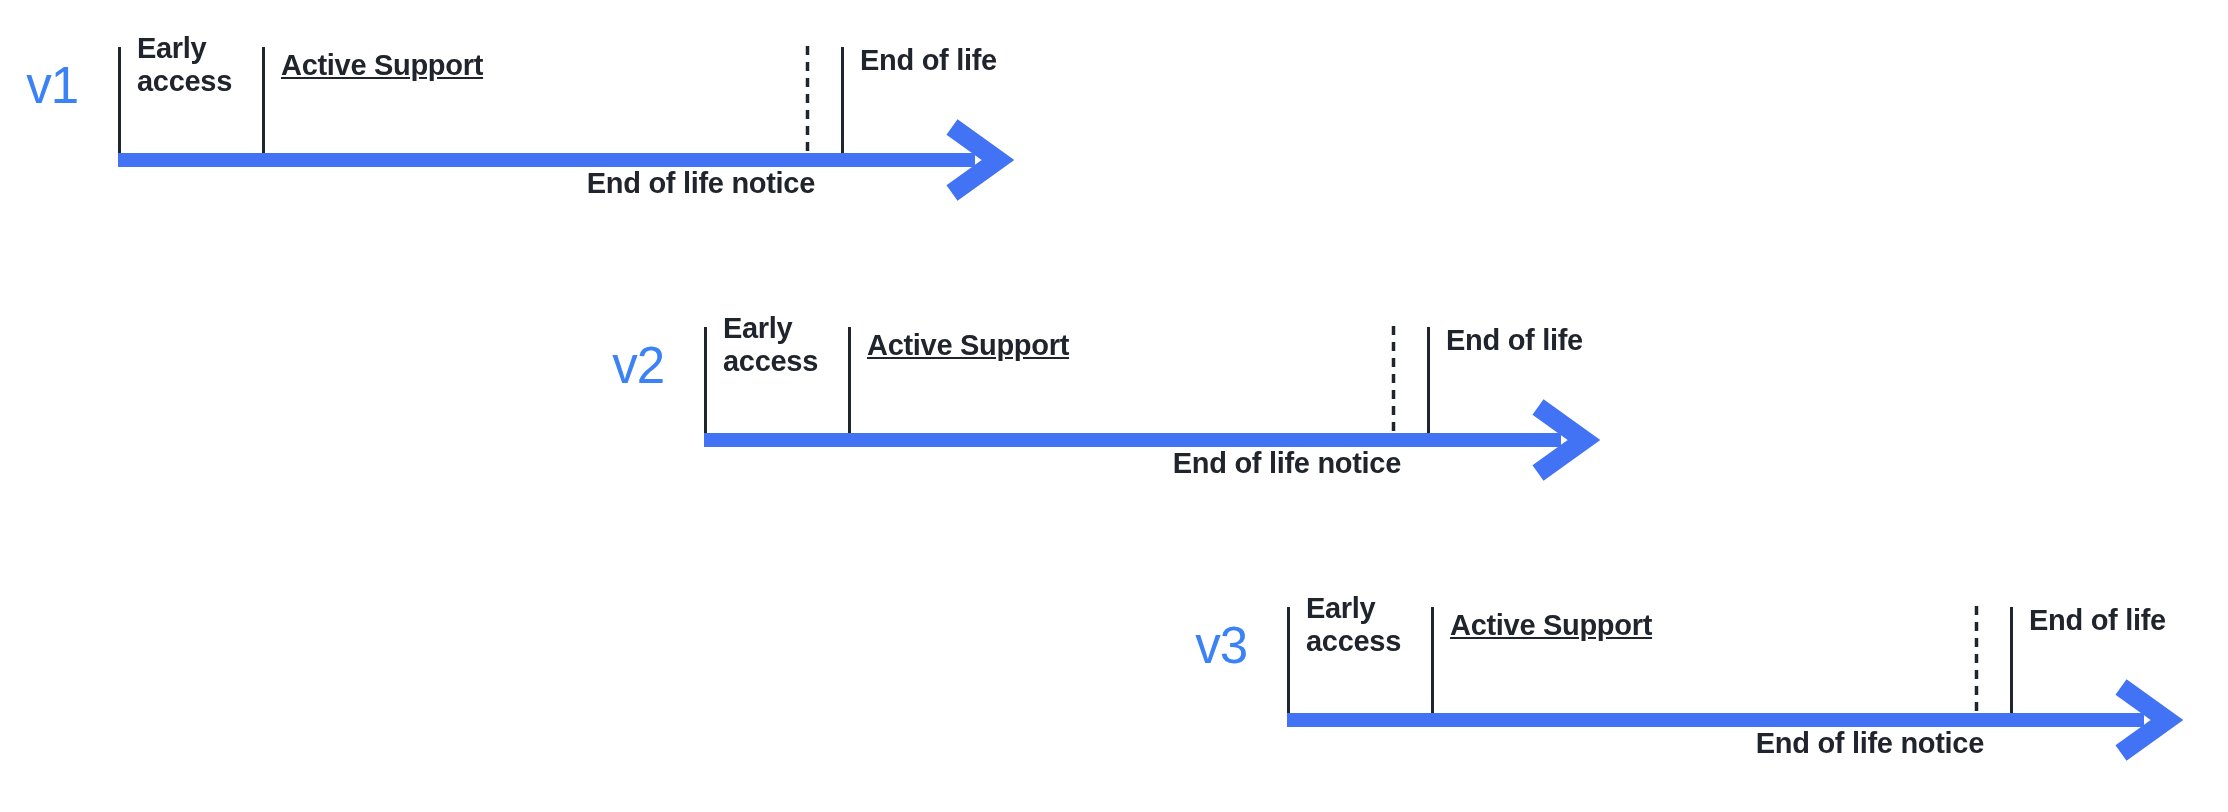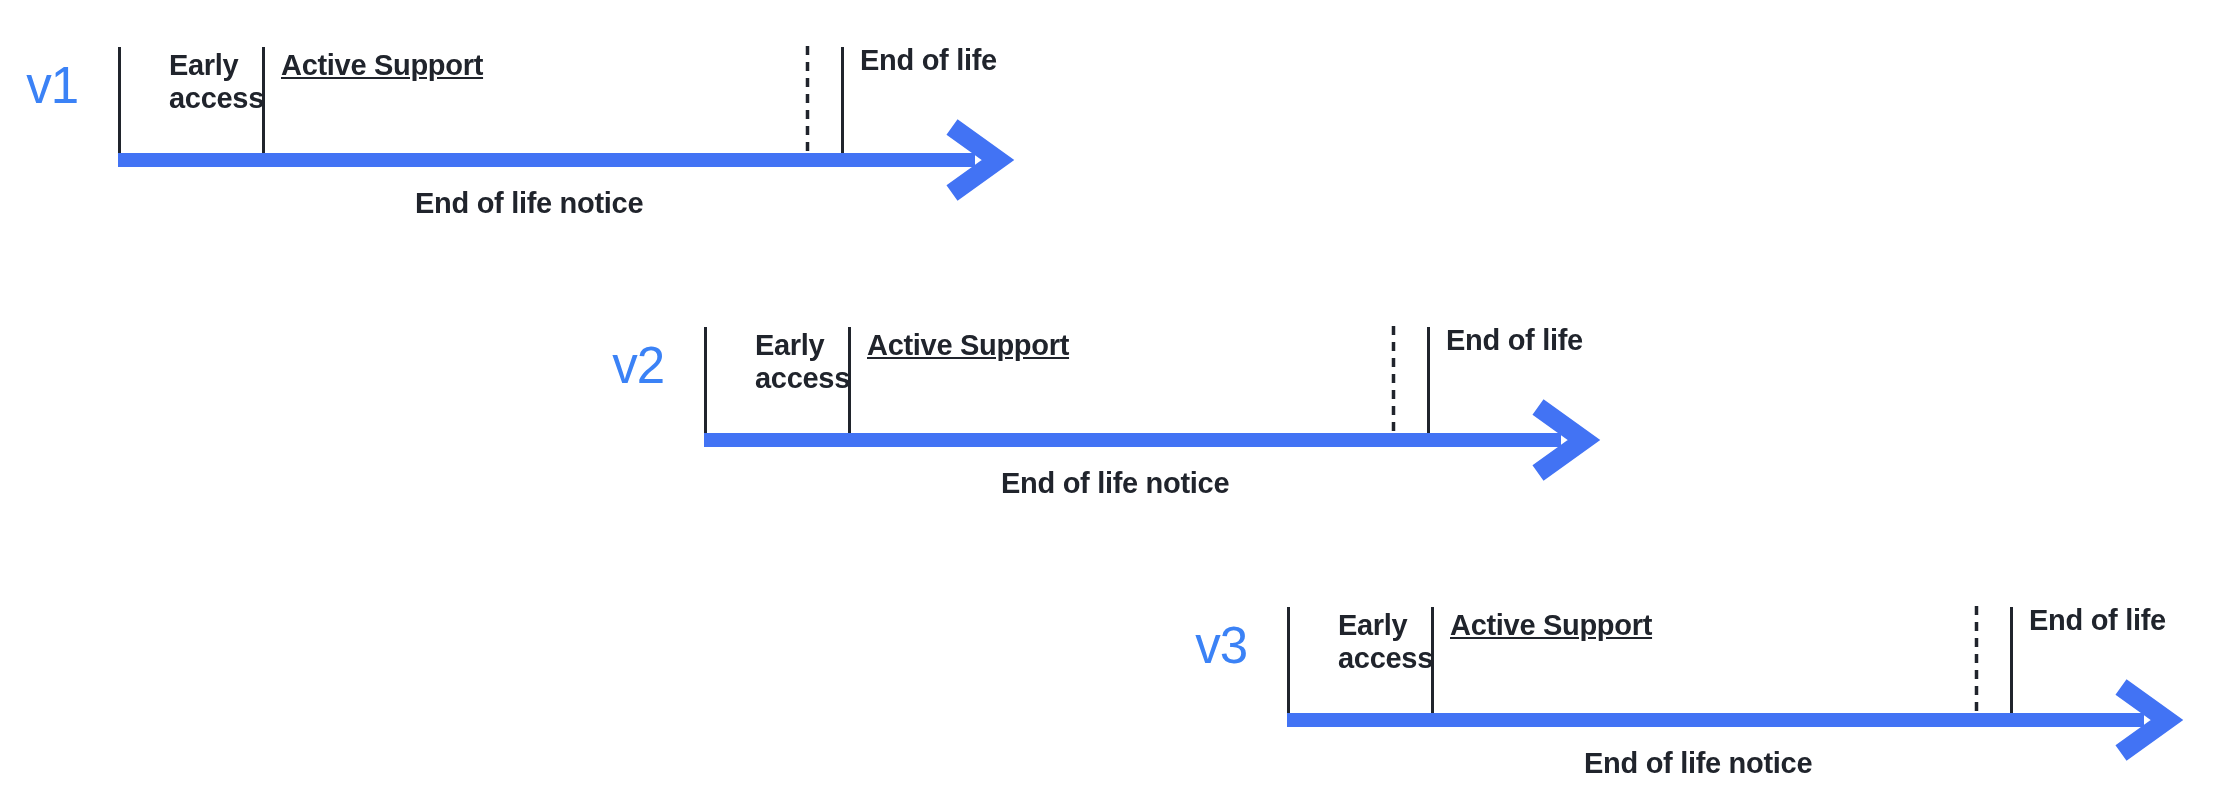--- a/index.html
+++ b/index.html
@@ -45,27 +45,28 @@
     line-height: 33px;
     font-weight: bold;
     color: #20242C;
     letter-spacing: -0.3px;
     white-space: nowrap;
   }
   .phase-label.wrap {
     white-space: normal;
     width: 105px;
   }
-  .label-early   { left: 137px; top: 49px; margin-left: 32px; }
+  .label-early   { left: 137px; top: 32px; }
   .label-active  { left: 281px; top: 49px; text-decoration: underline; }
   .label-eol     { left: 860px; top: 44px; }
   .label-notice  {
     left: 415px;
-    top: 187px;
+    top: 167px;
     width: 400px;
+    text-align: right;
   }
   
   .row-1 { left: 0px;    top: 0px;   }
   .row-2 { left: 586px;  top: 280px; }
   .row-3 { left: 1169px; top: 560px; }
 </style>
 </head>
 <body>
 
 <div id="canvas">

